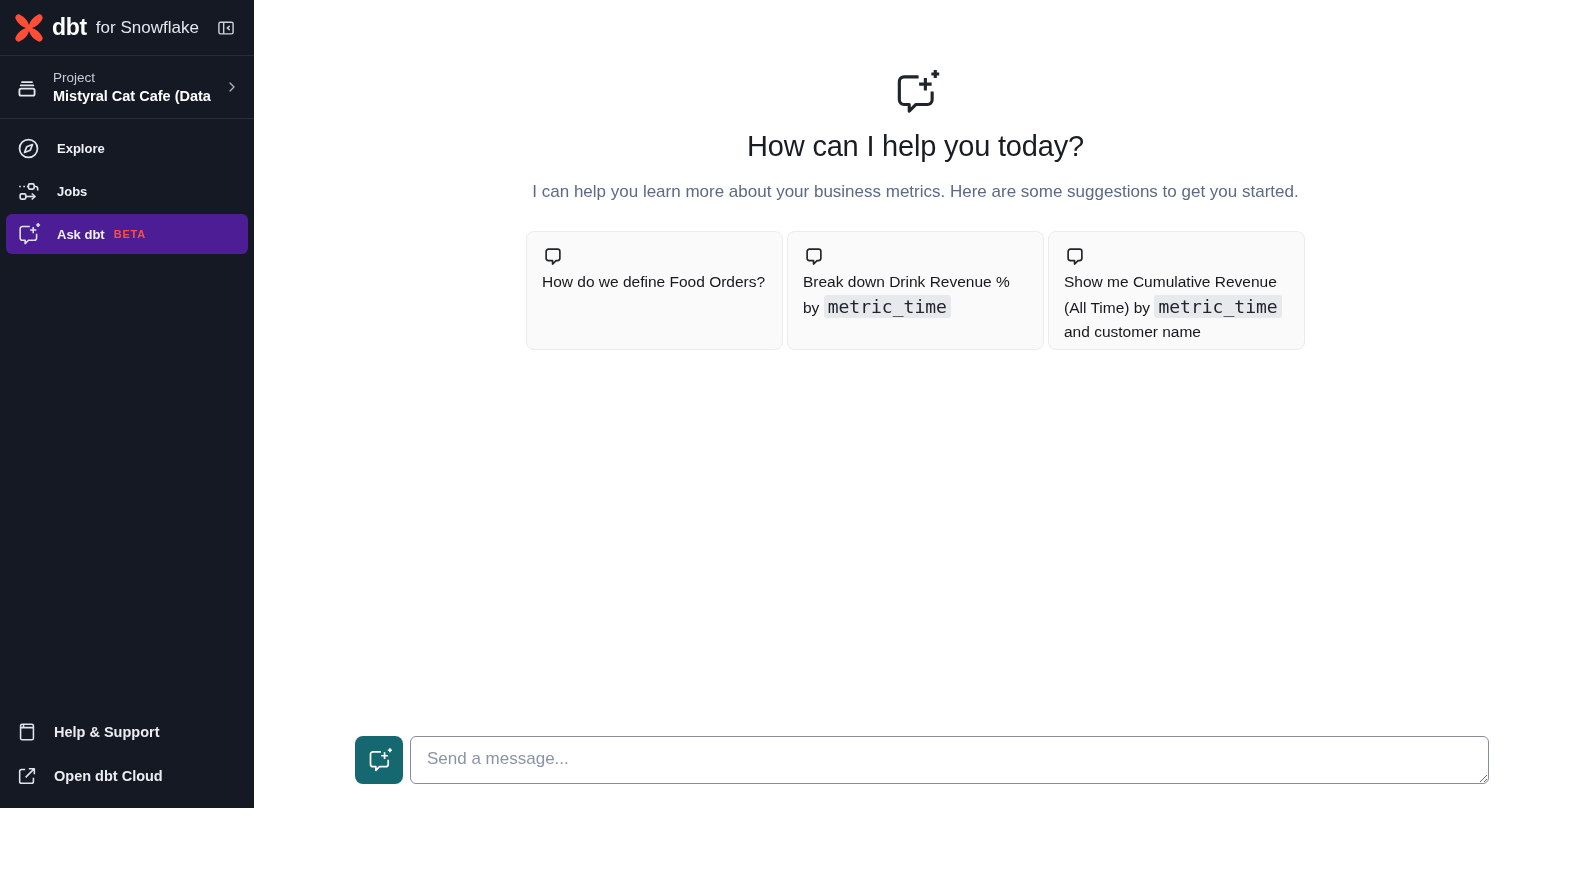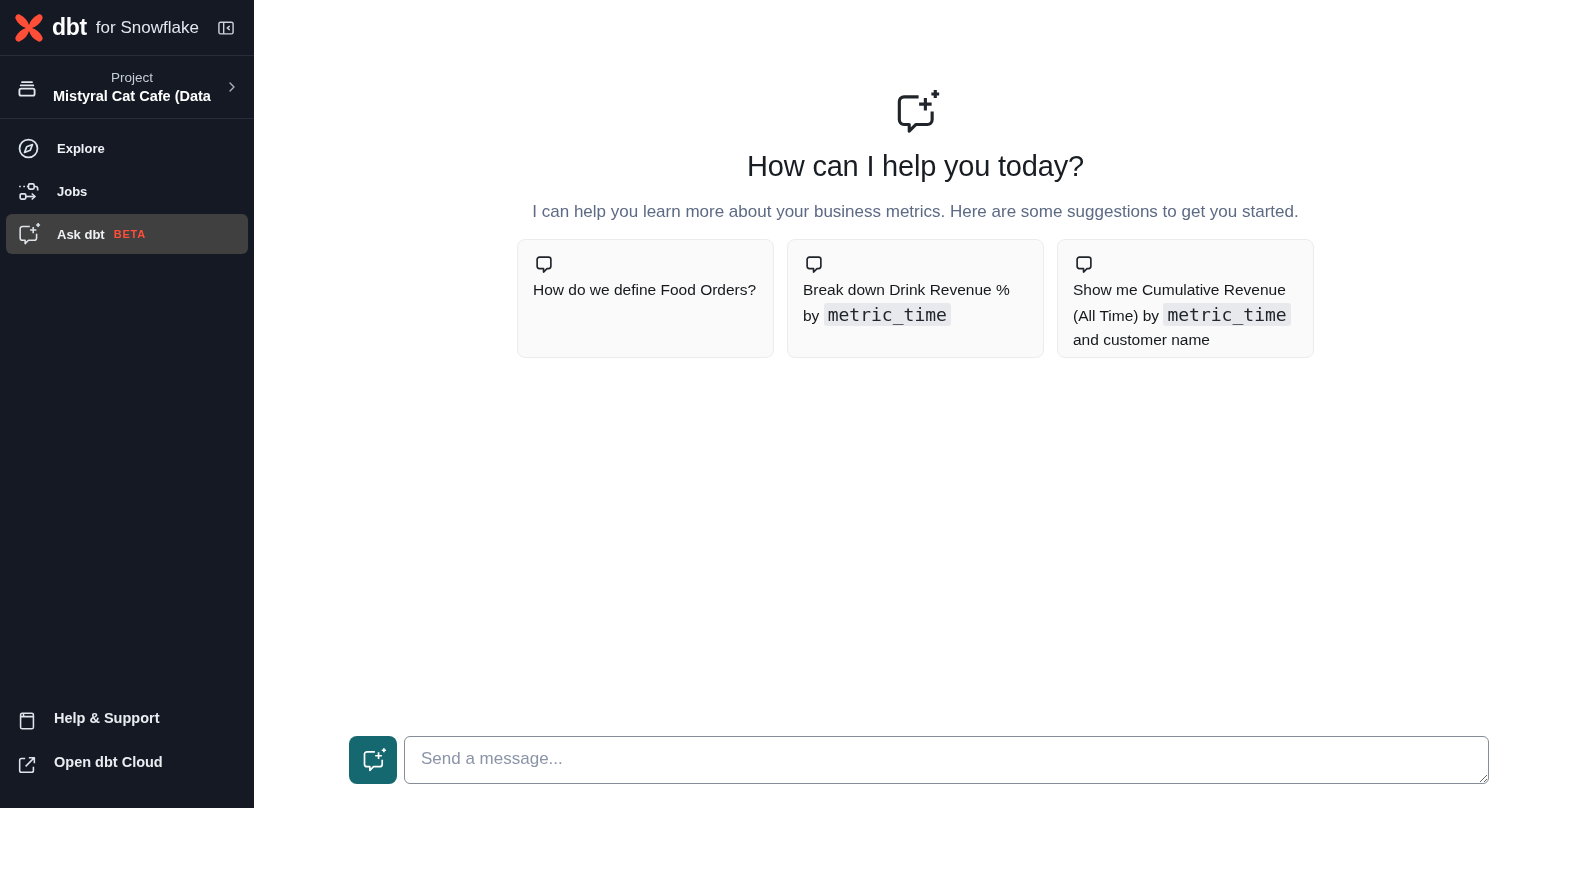--- a/index.html
+++ b/index.html
@@ -29,72 +29,72 @@
     cursor: pointer; border-radius: 4px;
   }
   .collapse-btn svg { width: 20px; height: 20px; }
 
   .project-row {
     display: flex; align-items: center; gap: 13px;
     padding: 14px 14px; border-bottom: 1px solid #272e3a; cursor: pointer;
   }
   .project-icon { width: 26px; height: 26px; color: #e3e8ee; flex: 0 0 auto; }
   .project-texts { min-width: 0; }
-  .project-label { font-size: 13.5px; color: #c6cdd8; margin-bottom: 3px; text-align: center; }
+  .project-label { font-size: 13.5px; color: #c6cdd8; margin-bottom: 3px; }
   .project-name {
     font-size: 14.5px; font-weight: 700; color: #ffffff;
     white-space: nowrap; overflow: hidden; max-width: 158px;
   }
   .project-chevron { margin-left: auto; color: #aab3c1; width: 16px; height: 16px; flex: 0 0 auto; }
 
   .nav { padding: 9px 6px 0 6px; }
   .nav-item {
     display: flex; align-items: center; height: 40px; margin-bottom: 3px;
     padding: 0 10px; border-radius: 6px; cursor: pointer;
   }
   .nav-item .nav-icon { width: 25px; height: 25px; color: #dde3ea; flex: 0 0 auto; }
   .nav-item .nav-label { font-size: 13px; font-weight: 700; color: #eef1f5; margin-left: 16px; }
-  .nav-item.active { background: #404040; }
+  .nav-item.active { background: #4c1d95; }
   .nav-badge {
     margin-left: 9px; font-size: 11px; font-weight: 700; letter-spacing: 0.8px;
     color: #ff4e38;
   }
 
   .sidebar-footer { margin-top: auto; padding: 0 0 10px 0; }
   .footer-item {
-    display: flex; align-items: flex-start; height: 44px; padding: 0 16px; cursor: pointer;
+    display: flex; align-items: center; height: 44px; padding: 0 16px; cursor: pointer;
   }
   .footer-item .footer-icon { width: 22px; height: 22px; color: #dfe4eb; flex: 0 0 auto; }
   .footer-item .footer-label { font-size: 14.5px; font-weight: 700; color: #e9edf2; margin-left: 16px; }
 
   
   .main { position: relative; flex: 1; height: 100%; background: #ffffff; }
-  .hero { display: flex; flex-direction: column; align-items: center; padding-top: 88px; }
+  .hero { display: flex; flex-direction: column; align-items: center; padding-top: 68px; }
   .hero-icon { width: 50px; height: 50px; color: #20242b; }
   .hero-heading {
     margin-top: 12px; font-size: 29px; font-weight: 400; color: #181c23; letter-spacing: -0.2px;
   }
   .hero-subheading { margin-top: 19px; font-size: 17px; color: #5d6a84; }
 
-  .suggestion-row { display: flex; gap: 13px; justify-content: center; margin-top: 17px; }
+  .suggestion-row { display: flex; gap: 4px; justify-content: center; margin-top: 29px; }
   .suggestion-card {
     width: 257px; height: 119px; background: #fafafa;
     border: 1px solid #ececee; border-radius: 8px;
     padding: 13px 15px; cursor: pointer; text-align: left;
   }
   .suggestion-card .bubble-icon { width: 22px; height: 22px; color: #20242b; display: block; }
   .suggestion-text { margin-top: 3px; font-size: 15.5px; line-height: 1.5; color: #16181d; }
   .code-chip {
     font-family: "DejaVu Sans Mono", "Liberation Mono", monospace;
     font-size: 18px; background: #e8e9ed; color: #20242c;
     padding: 1px 4px; border-radius: 3px;
   }
 
   .composer {
-    position: absolute; left: 95px; right: 88px; bottom: 24px;
+    position: absolute; left: 101px; right: 88px; bottom: 24px;
     display: flex; gap: 7px; align-items: flex-start;
   }
   .ask-btn {
     width: 48px; height: 48px; border: none; border-radius: 8px;
     background: #15686f; color: #ffffff; cursor: pointer;
     display: flex; align-items: center; justify-content: center; flex: 0 0 auto;
   }
   .ask-btn svg { width: 27px; height: 27px; }
   .composer textarea {
     flex: 1; height: 48px; border: 1px solid #878d97; border-radius: 6px;

